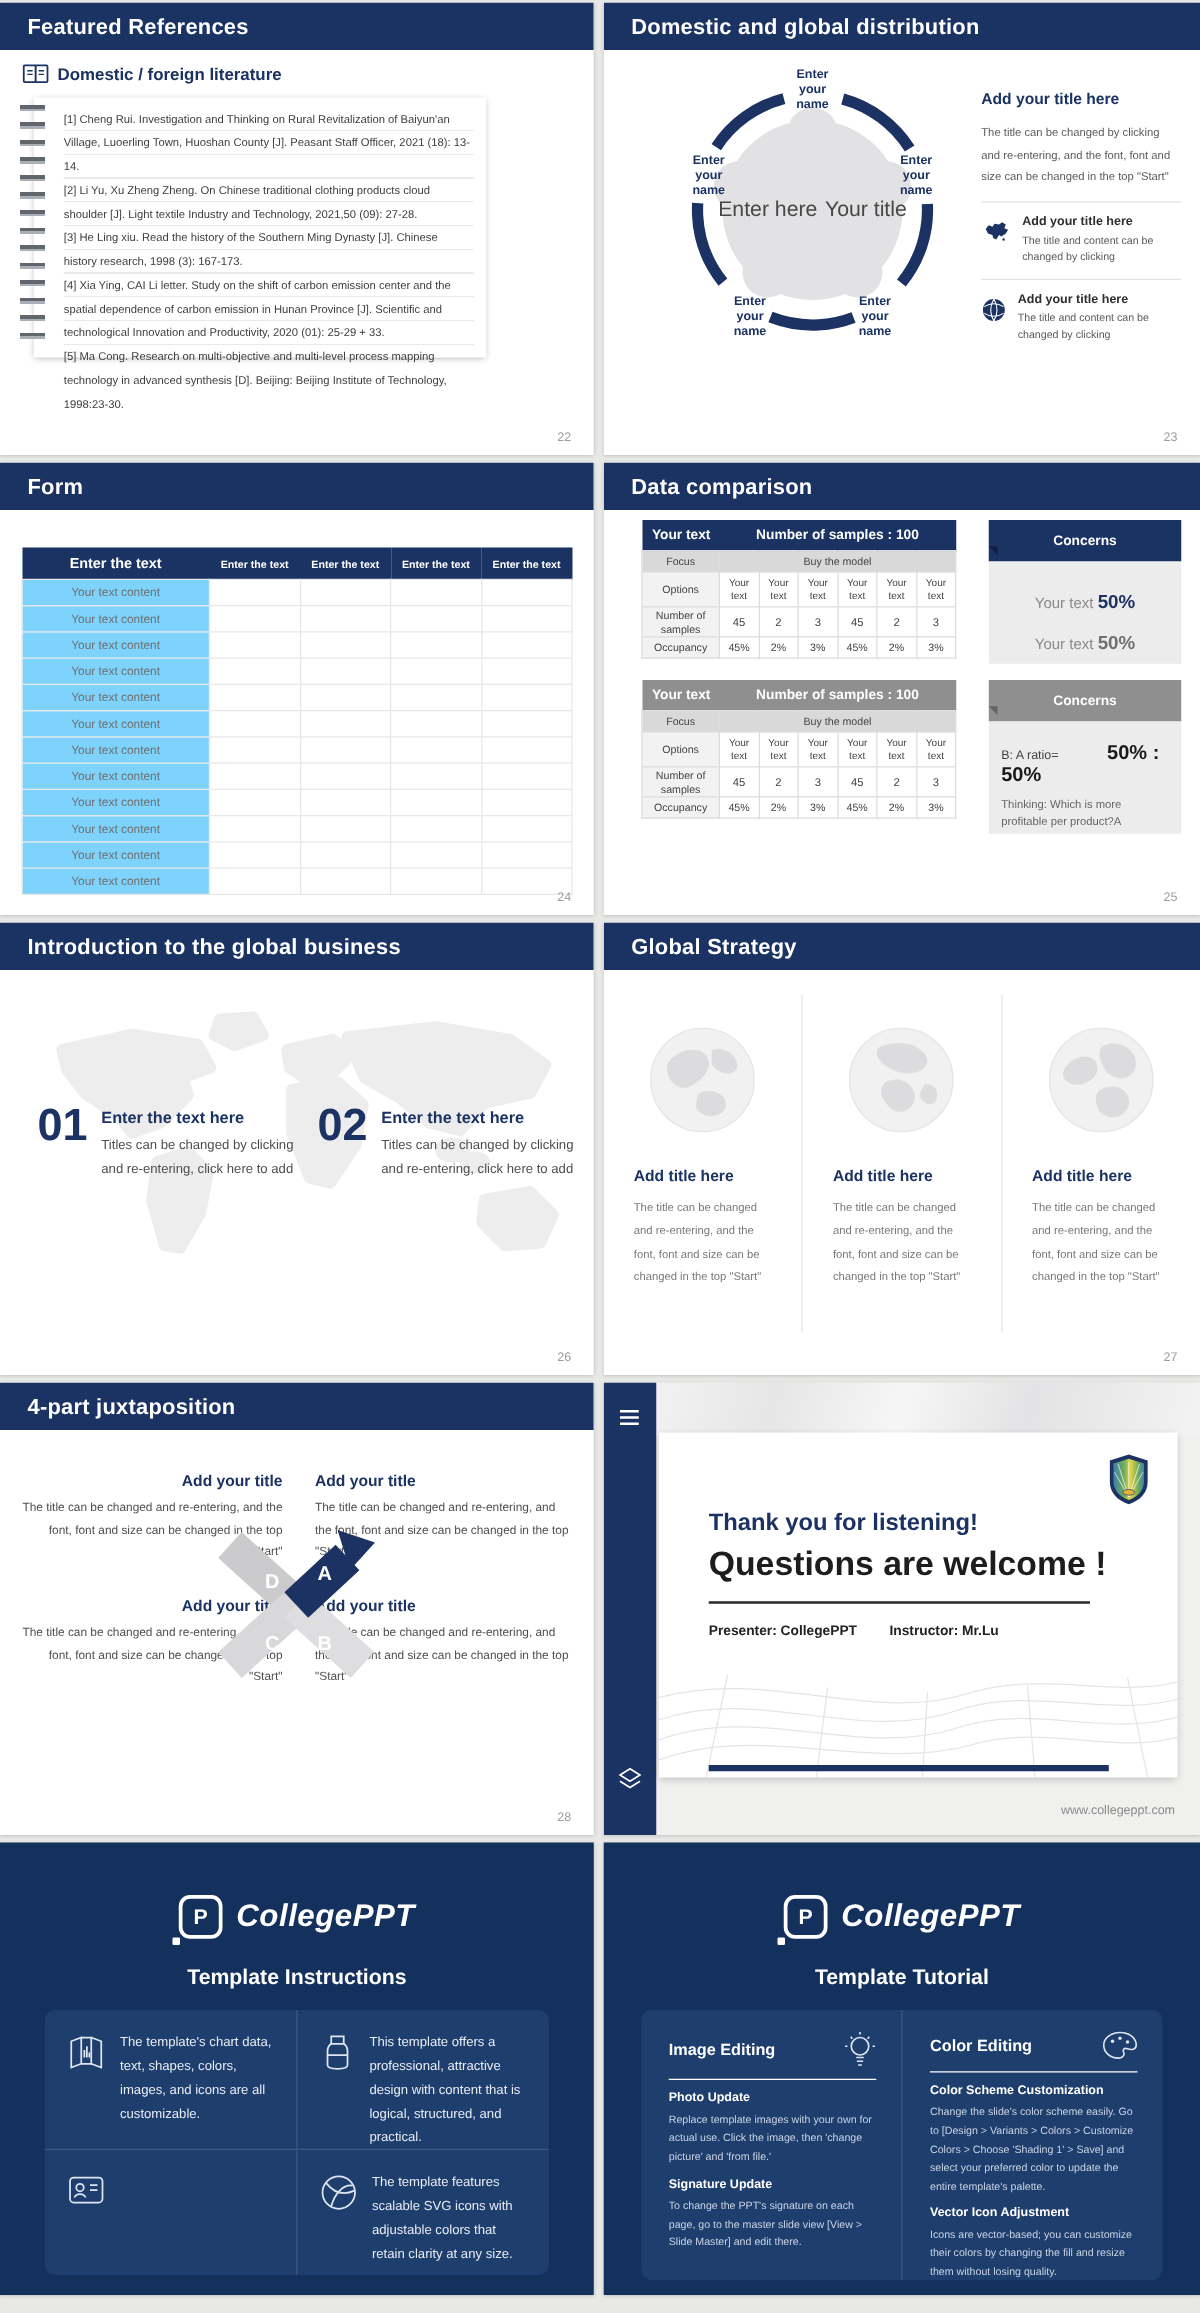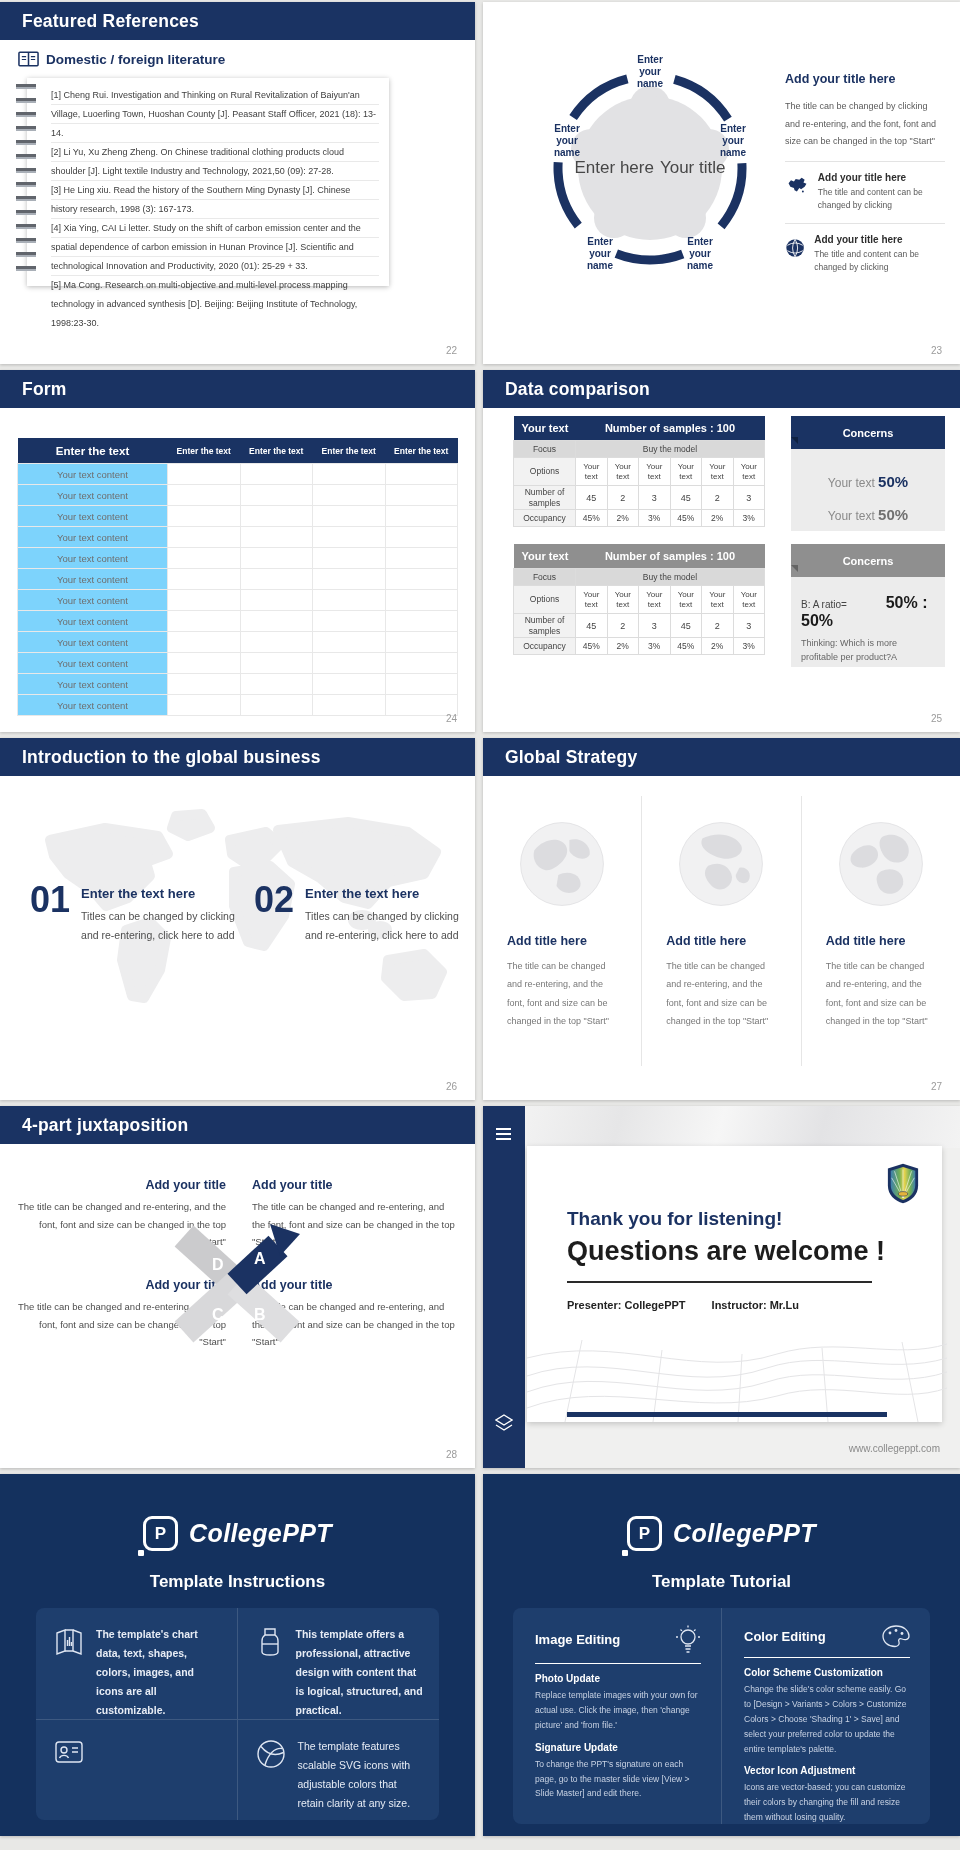--- a/index.html
+++ b/index.html
@@ -110,21 +110,21 @@
   
   .dark{background:#14315e;}
   .logo{position:absolute;left:0;right:0;top:42px;display:flex;align-items:center;justify-content:center;gap:11px;}
   .logo-mark{width:29px;height:29px;border:3px solid #fff;border-radius:9px;position:relative;display:flex;align-items:center;justify-content:center;font-weight:800;font-size:17px;color:#fff;}
   .logo-mark::after{content:"";position:absolute;left:-8px;bottom:-8px;width:6px;height:6px;background:#fff;border-radius:1px;}
   .logo-word{font-size:25px;font-weight:800;font-style:italic;color:#fff;letter-spacing:.4px;}
   .dark-title{position:absolute;left:0;right:0;top:98px;text-align:center;color:#fff;font-size:17px;font-weight:700;}
   .panel30{position:absolute;left:36px;right:36px;top:134px;height:212px;background:#1e3e6d;border-radius:8px;display:grid;grid-template-columns:1fr 1fr;grid-template-rows:1fr 1fr;}
   .p30-cell{padding:17px 16px 0 18px;display:flex;gap:12px;align-items:flex-start;}
   .p30-cell.bdr{border-right:1px solid rgba(255,255,255,.14);}
-  .p30-cell.bdb{border-bottom:1px solid rgba(255,255,255,.14);font-weight:bold;}
+  .p30-cell.bdb{border-bottom:1px solid rgba(255,255,255,.14);}
   .p30-cell p{margin:0;font-size:10.5px;color:#e7ecf5;line-height:1.8;}
   .p30-cell svg{flex-shrink:0;margin-top:2px;}
   .panel31{position:absolute;left:30px;right:30px;top:134px;height:216px;background:#1e3e6d;border-radius:8px;display:flex;}
   .tcol{flex:1;padding:16px 20px 0 22px;}
   .tcol + .tcol{border-left:1px solid rgba(255,255,255,.14);}
   .tcol-hdr{display:flex;justify-content:space-between;align-items:center;}
   .tcol-hdr h3{margin:0;font-size:13px;color:#fff;}
   .tcol-rule{border-top:1.5px solid #fff;margin:9px 0 8px;}
   .tsec h4{margin:9px 0 4px;font-size:10px;color:#fff;}
   .tsec p{margin:0;font-size:8.5px;color:#c9d3e4;line-height:1.75;}
@@ -155,20 +155,23 @@
         <p>[2] Li Yu, Xu Zheng Zheng. On Chinese traditional clothing products cloud shoulder [J]. Light textile Industry and Technology, 2021,50 (09): 27-28.</p>
         <p>[3] He Ling xiu. Read the history of the Southern Ming Dynasty [J]. Chinese history research, 1998 (3): 167-173.</p>
         <p>[4] Xia Ying, CAI Li letter. Study on the shift of carbon emission center and the spatial dependence of carbon emission in Hunan Province [J]. Scientific and technological Innovation and Productivity, 2020 (01): 25-29 + 33.</p>
         <p>[5] Ma Cong. Research on multi-objective and multi-level process mapping technology in advanced synthesis [D]. Beijing: Beijing Institute of Technology, 1998:23-30.</p>
       </div>
     </div>
     <div class="pagenum">22</div>
   </div>
 
   <div class="slide">
+    <div class="titlebar">
+        <span>Domestic and global distribution</span>
+      </div>
     <div class="s23-diagram">
       <svg width="240" height="240" viewBox="0 0 240 240">
         <circle cx="120" cy="58" r="20" fill="#e2e2e4"></circle>
         <circle cx="179" cy="101" r="20" fill="#e2e2e4"></circle>
         <circle cx="156" cy="170" r="20" fill="#e2e2e4"></circle>
         <circle cx="84" cy="170" r="20" fill="#e2e2e4"></circle>
         <circle cx="61" cy="101" r="20" fill="#e2e2e4"></circle>
         <circle cx="120" cy="120" r="72" fill="#e2e2e4"></circle>
         <circle cx="120" cy="120" r="92" fill="none" stroke="#1b3262" stroke-width="9" stroke-dasharray="68 47.6" transform="rotate(-3 120 120)"></circle>
       </svg>

